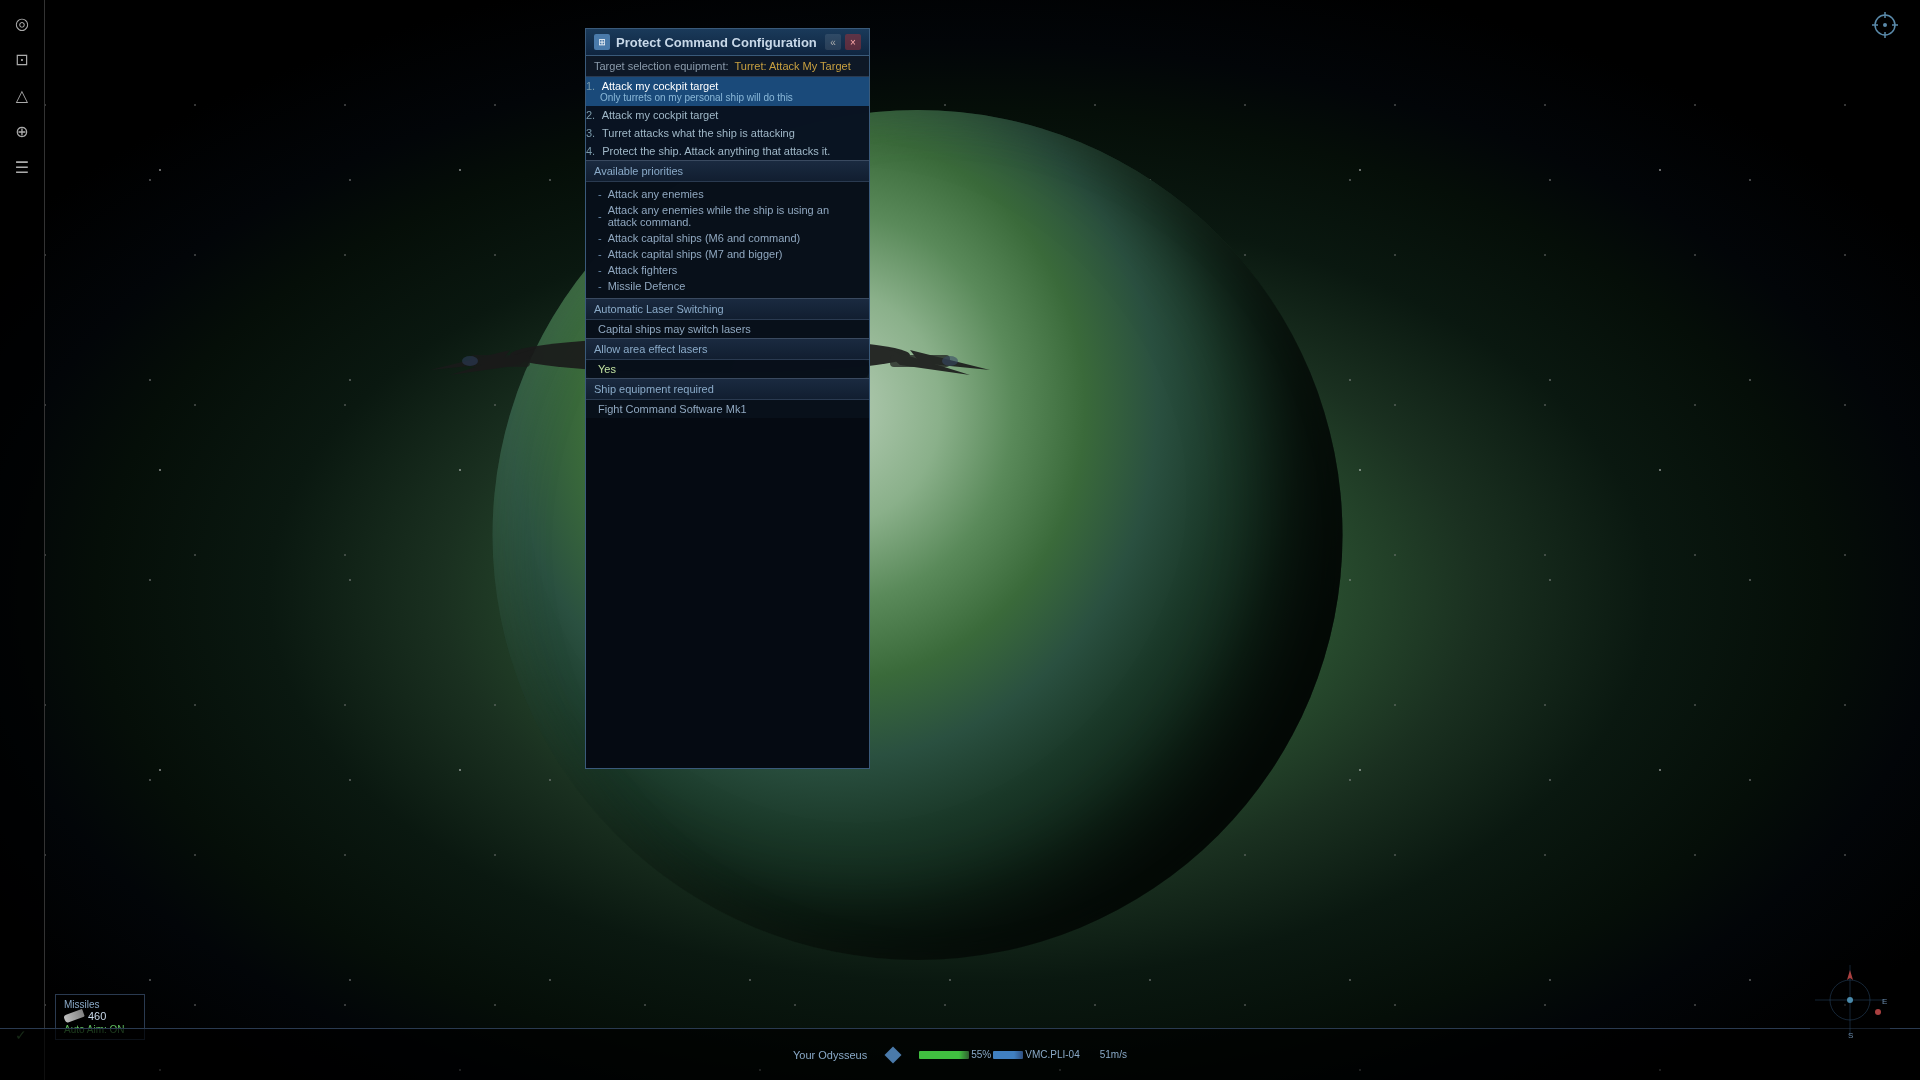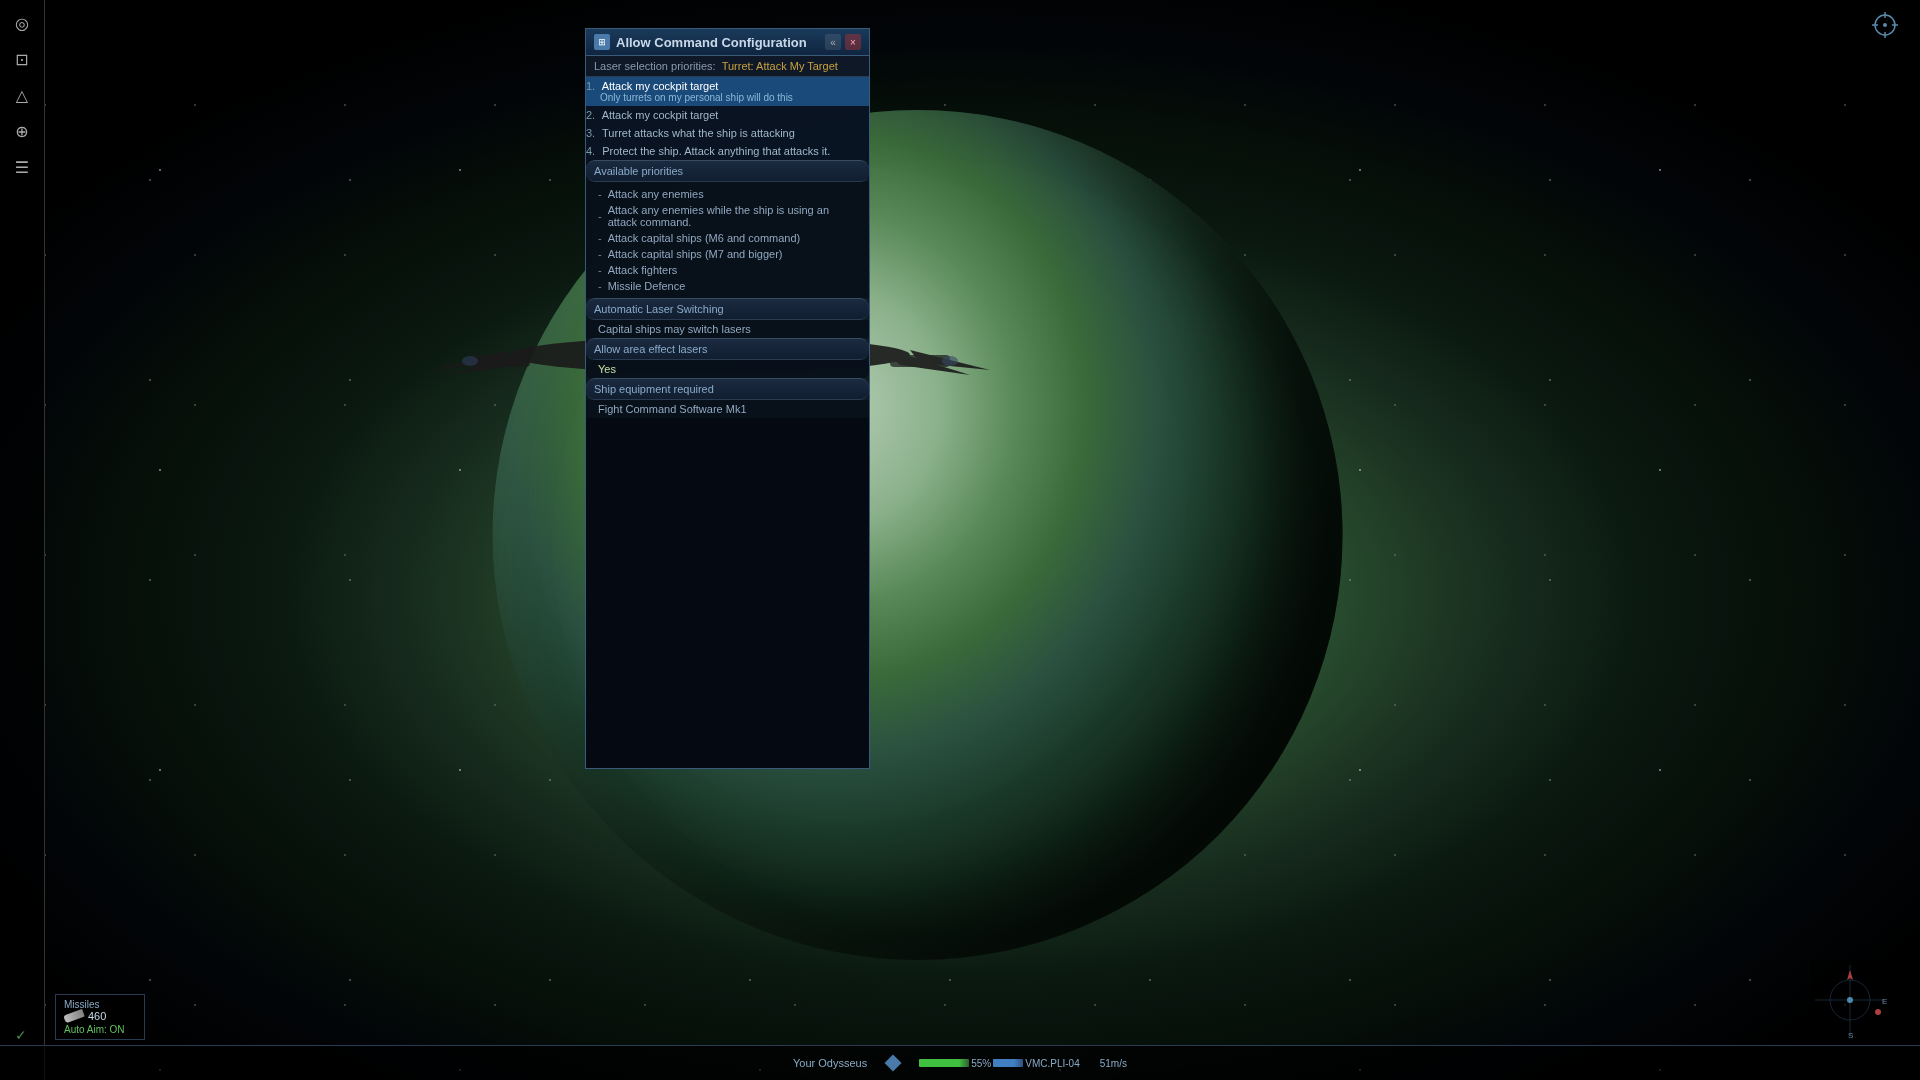--- a/index.html
+++ b/index.html
@@ -220,21 +220,20 @@
     }
 
     
     .section-header {
       padding: 4px 8px;
       background: linear-gradient(180deg, #1a2a40 0%, #111e30 100%);
       border-top: 1px solid #3a4a60;
       border-bottom: 1px solid #2a3a50;
       font-size: 11px;
       color: #8aaac8;
-      border-radius: 9px;
     }
 
     .section-content {
       padding: 4px 0;
       background: rgba(8,15,25,0.9);
     }
 
     .priority-option {
       padding: 2px 12px;
       font-size: 11px;
@@ -290,21 +289,21 @@
       height: 350px;
       background: rgba(5,10,18,0.97);
     }
 
     
     .bottom-hud {
       position: absolute;
       bottom: 0;
       left: 0;
       right: 0;
-      height: 35px;
+      height: 52px;
       background: rgba(0,0,0,0.7);
       display: flex;
       align-items: center;
       justify-content: center;
       gap: 20px;
       z-index: 10;
       border-top: 1px solid #2a3a50;
     }
 
     .ship-name {
@@ -452,30 +451,30 @@
   <div class="sidebar-icon">△</div>
   <div class="sidebar-icon">⊕</div>
   <div class="sidebar-icon">☰</div>
 </div>
 
 <div class="dialog">
 
   <div class="dialog-titlebar">
     <div class="dialog-title-left">
       <div class="dialog-icon">⊞</div>
-      <span class="dialog-title-text">Allow Command Configuration</span>
+      <span class="dialog-title-text">Protect Command Configuration</span>
     </div>
     <div class="dialog-title-buttons">
       <div class="title-btn">«</div>
       <div class="title-btn close">×</div>
     </div>
   </div>
 
   <div class="target-selection-row">
-    <span class="ts-label">Laser selection priorities:</span>
+    <span class="ts-label">Target selection equipment:</span>
     <span class="ts-value">Turret: Attack My Target</span>
   </div>
 
   <div class="priority-list">
     <div class="priority-item selected active">
       <span class="item-num">1.</span>
       <span>Attack my cockpit target</span>
       <span class="item-note">Only turrets on my personal ship will do this</span>
     </div>
     <div class="priority-item">

